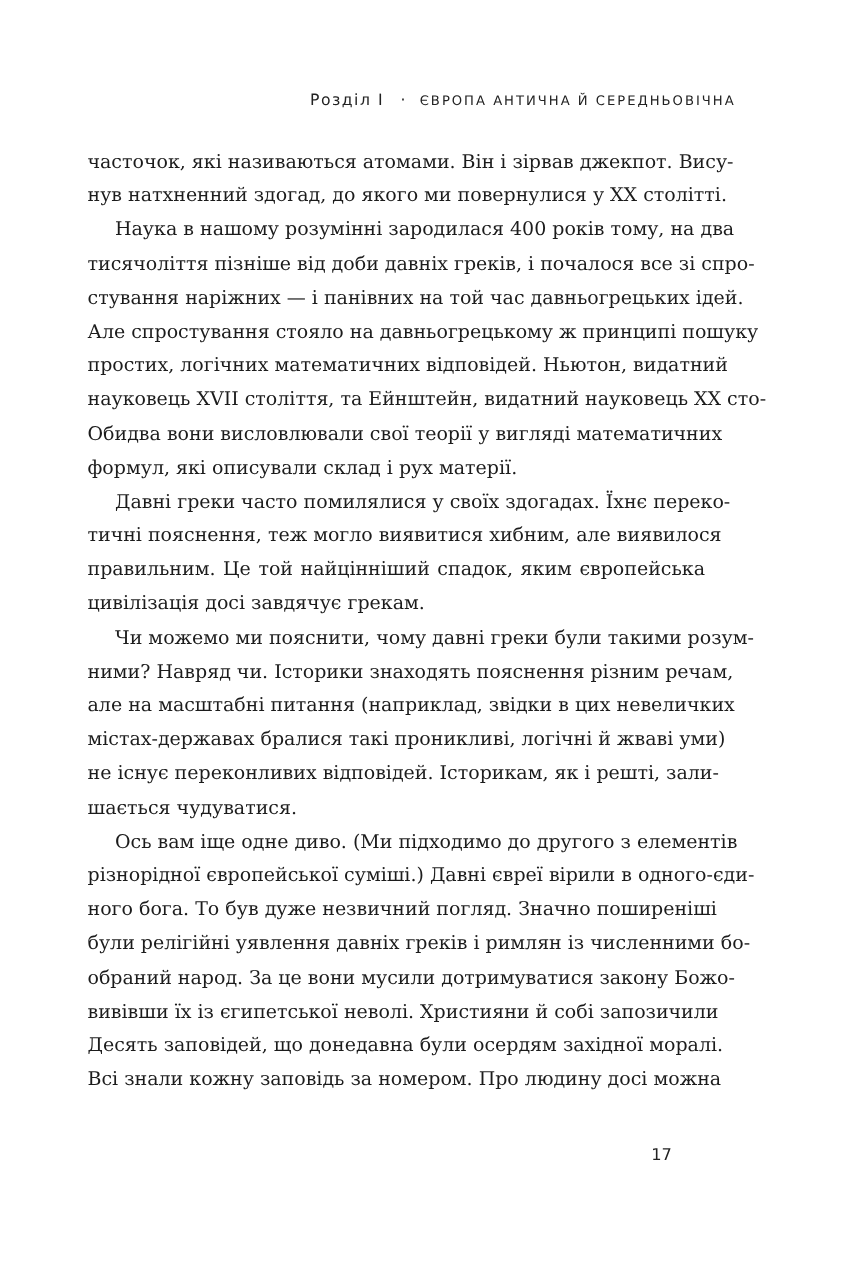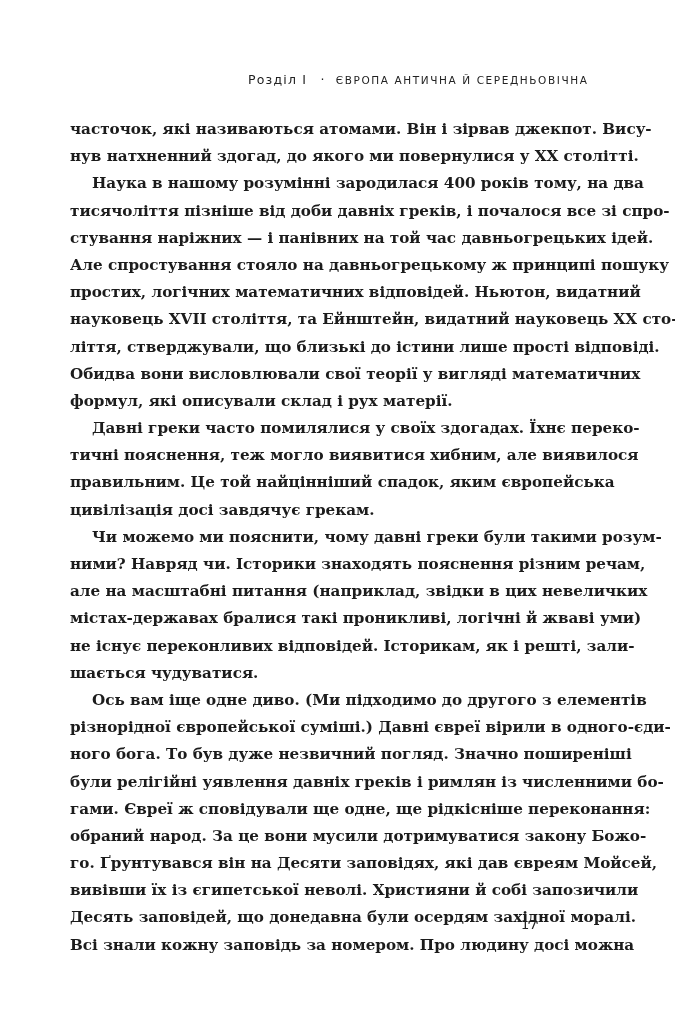--- a/index.html
+++ b/index.html
@@ -46,21 +46,20 @@
       line-height: 27.2px;
       color: #1c1c1c;
     }
     .line {
       display: block;
       white-space: nowrap;
       text-align: justify;
       text-align-last: justify;
       height: 27.2px;
       overflow: visible;
-      font-weight: bold;
     }
     .line.last {
       text-align-last: left;
     }
     .line.indent {
       padding-left: 22px;
     }
     .page-number {
       position: absolute;
       top: 917px;
@@ -83,41 +82,38 @@
 
   <span class="line">часточок, які називаються атомами. Він і зірвав джекпот. Вису-</span>
   <span class="line last">нув натхненний здогад, до якого ми повернулися у XX столітті.</span>
 
   <span class="line indent">Наука в нашому розумінні зародилася 400 років тому, на два</span>
   <span class="line">тисячоліття пізніше від доби давніх греків, і почалося все зі спро-</span>
   <span class="line">стування наріжних — і панівних на той час давньогрецьких ідей.</span>
   <span class="line">Але спростування стояло на давньогрецькому ж принципі пошуку</span>
   <span class="line">простих, логічних математичних відповідей. Ньютон, видатний</span>
   <span class="line">науковець XVII століття, та Ейнштейн, видатний науковець XX сто-</span>
-  <span class="line">ліття, стверджували, що близькі до істини лише прості відповіді.</span>
   <span class="line">Обидва вони висловлювали свої теорії у вигляді математичних</span>
   <span class="line last">формул, які описували склад і рух матерії.</span>
 
   <span class="line indent">Давні греки часто помилялися у своїх здогадах. Їхнє переко-</span>
   <span class="line">тичні пояснення, теж могло виявитися хибним, але виявилося</span>
   <span class="line">правильним. Це той найцінніший спадок, яким європейська</span>
   <span class="line last">цивілізація досі завдячує грекам.</span>
 
   <span class="line indent">Чи можемо ми пояснити, чому давні греки були такими розум-</span>
   <span class="line">ними? Навряд чи. Історики знаходять пояснення різним речам,</span>
   <span class="line">але на масштабні питання (наприклад, звідки в цих невеличких</span>
   <span class="line">містах-державах бралися такі проникливі, логічні й жваві уми)</span>
   <span class="line">не існує переконливих відповідей. Історикам, як і решті, зали-</span>
   <span class="line last">шається чудуватися.</span>
 
   <span class="line indent">Ось вам іще одне диво. (Ми підходимо до другого з елементів</span>
   <span class="line">різнорідної європейської суміші.) Давні євреї вірили в одного-єди-</span>
   <span class="line">ного бога. То був дуже незвичний погляд. Значно поширеніші</span>
   <span class="line">були релігійні уявлення давніх греків і римлян із численними бо-</span>
-  <span class="line">гами. Євреї ж сповідували ще одне, ще рідкісніше переконання:</span>
   <span class="line">обраний народ. За це вони мусили дотримуватися закону Божо-</span>
-  <span class="line">го. Ґрунтувався він на Десяти заповідях, які дав євреям Мойсей,</span>
   <span class="line">вивівши їх із єгипетської неволі. Християни й собі запозичили</span>
   <span class="line">Десять заповідей, що донедавна були осердям західної моралі.</span>
   <span class="line">Всі знали кожну заповідь за номером. Про людину досі можна</span>
 </div>
 
 <div class="page-number">17</div>
 
 </body></html>

